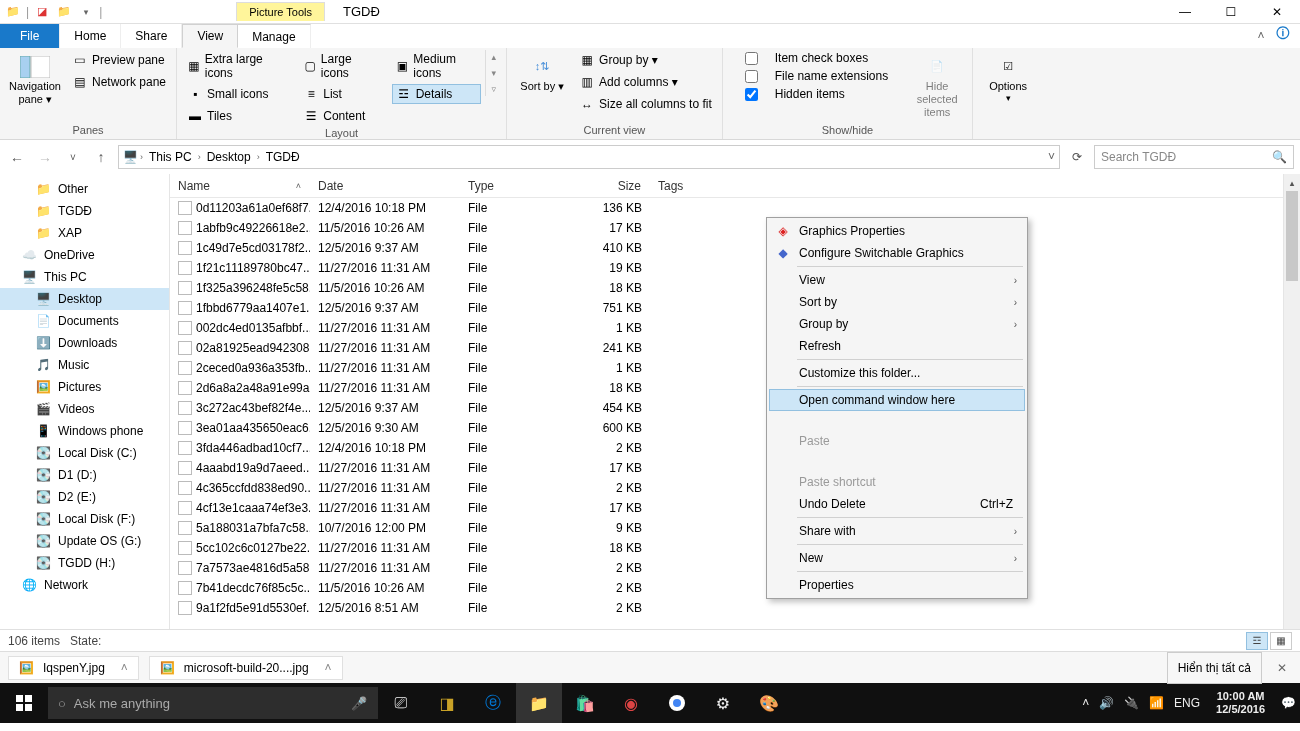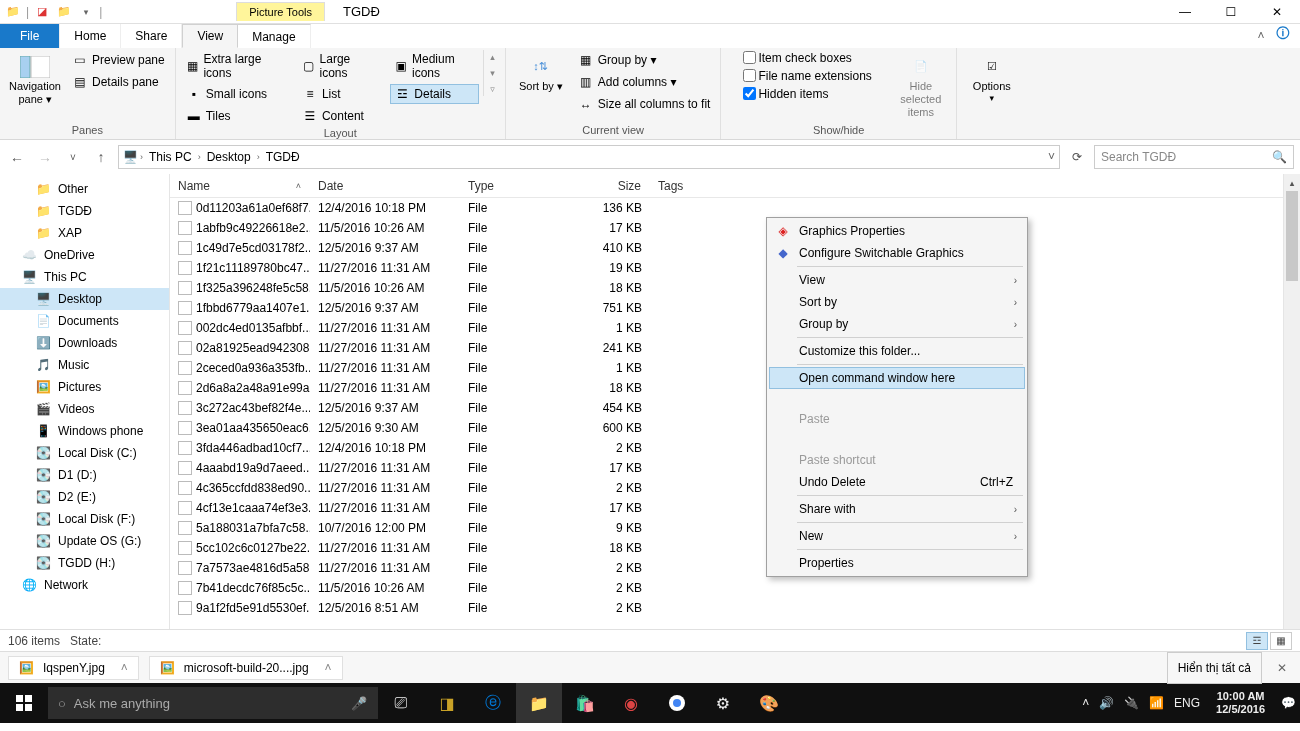--- a/index.html
+++ b/index.html
@@ -30,21 +30,21 @@
 .group { border-right: 1px solid #e0e0e0; display: flex; flex-direction: column; padding: 2px 6px 0; }
 .group-body { flex: 1; display: flex; align-items: flex-start; gap: 4px; }
 .group-label { text-align: center; font-size: 11px; color: #555; padding: 1px 0 3px; }
 .big-btn { display: flex; flex-direction: column; align-items: center; width: 58px; padding-top: 4px; font-size: 11px; text-align: center; line-height: 1.2; }
 .big-btn .ico { width: 34px; height: 26px; display: flex; align-items: center; justify-content: center; }
 .rows { display: flex; flex-direction: column; gap: 2px; }
 .r-item { display: flex; align-items: center; gap: 4px; font-size: 12px; padding: 1px 3px; border: 1px solid transparent; }
 .r-item.sel { background: #cde6f7; border: 1px solid #92c0e0; }
 .r-item .ic { width: 16px; height: 16px; display: flex; align-items: center; justify-content: center; font-size: 12px; }
 .layout-cols { display: flex; gap: 14px; }
-.chk { display: flex; align-items: flex-start; gap: 2px; font-size: 12px; padding: 1px 16px; }
+.chk { display: flex; align-items: flex-end; gap: 17px; font-size: 12px; padding: 1px 16px; }
 .chk input { width: 13px; height: 13px; }
 
 
 .addr { height: 34px; display: flex; align-items: center; padding: 4px 6px; gap: 6px; background: #fff; }
 .navbtn { width: 22px; height: 22px; display: flex; align-items: center; justify-content: center; color: #555; font-size: 14px; }
 .navbtn.disabled { color: #bbb; }
 .crumbs { flex: 1; height: 24px; border: 1px solid #ccc; display: flex; align-items: center; padding: 0 4px; gap: 2px; }
 .crumbs .c { padding: 2px 4px; font-size: 12px; }
 .crumbs .sep { color: #666; font-size: 9px; }
 .addr .reload { width: 22px; height: 22px; display: flex; align-items: center; justify-content: center; color: #555; }
@@ -160,21 +160,21 @@
           </div>
         <span>Navigation pane ▾</span>
       </div>
       <div class="rows">
         <div class="r-item">
             <span class="ic">▭</span>
             <span>Preview pane</span>
           </div>
         <div class="r-item">
             <span class="ic">▤</span>
-            <span>Details pane</span>
+            <span>Network pane</span>
           </div>
       </div>
     </div>
     <div class="group-label">Panes</div>
   </div>
 
   <div class="group" style="width:330px">
     <div class="group-body">
       <div class="layout-cols">
         <div class="rows">
@@ -614,20 +614,23 @@
       <span class="sub">›</span>
     </div>
   <div class="mi">
       <span>Sort by</span>
       <span class="sub">›</span>
     </div>
   <div class="mi">
       <span>Group by</span>
       <span class="sub">›</span>
     </div>
+  <div class="mi">
+      <span>Refresh</span>
+    </div>
   <div class="sep"></div>
   <div class="mi">
       <span>Customize this folder...</span>
     </div>
   <div class="sep"></div>
   <div class="mi hover">
       <span>Open command window here</span>
     </div>
   <div class="mi disabled">
       <span>Paste</span>

